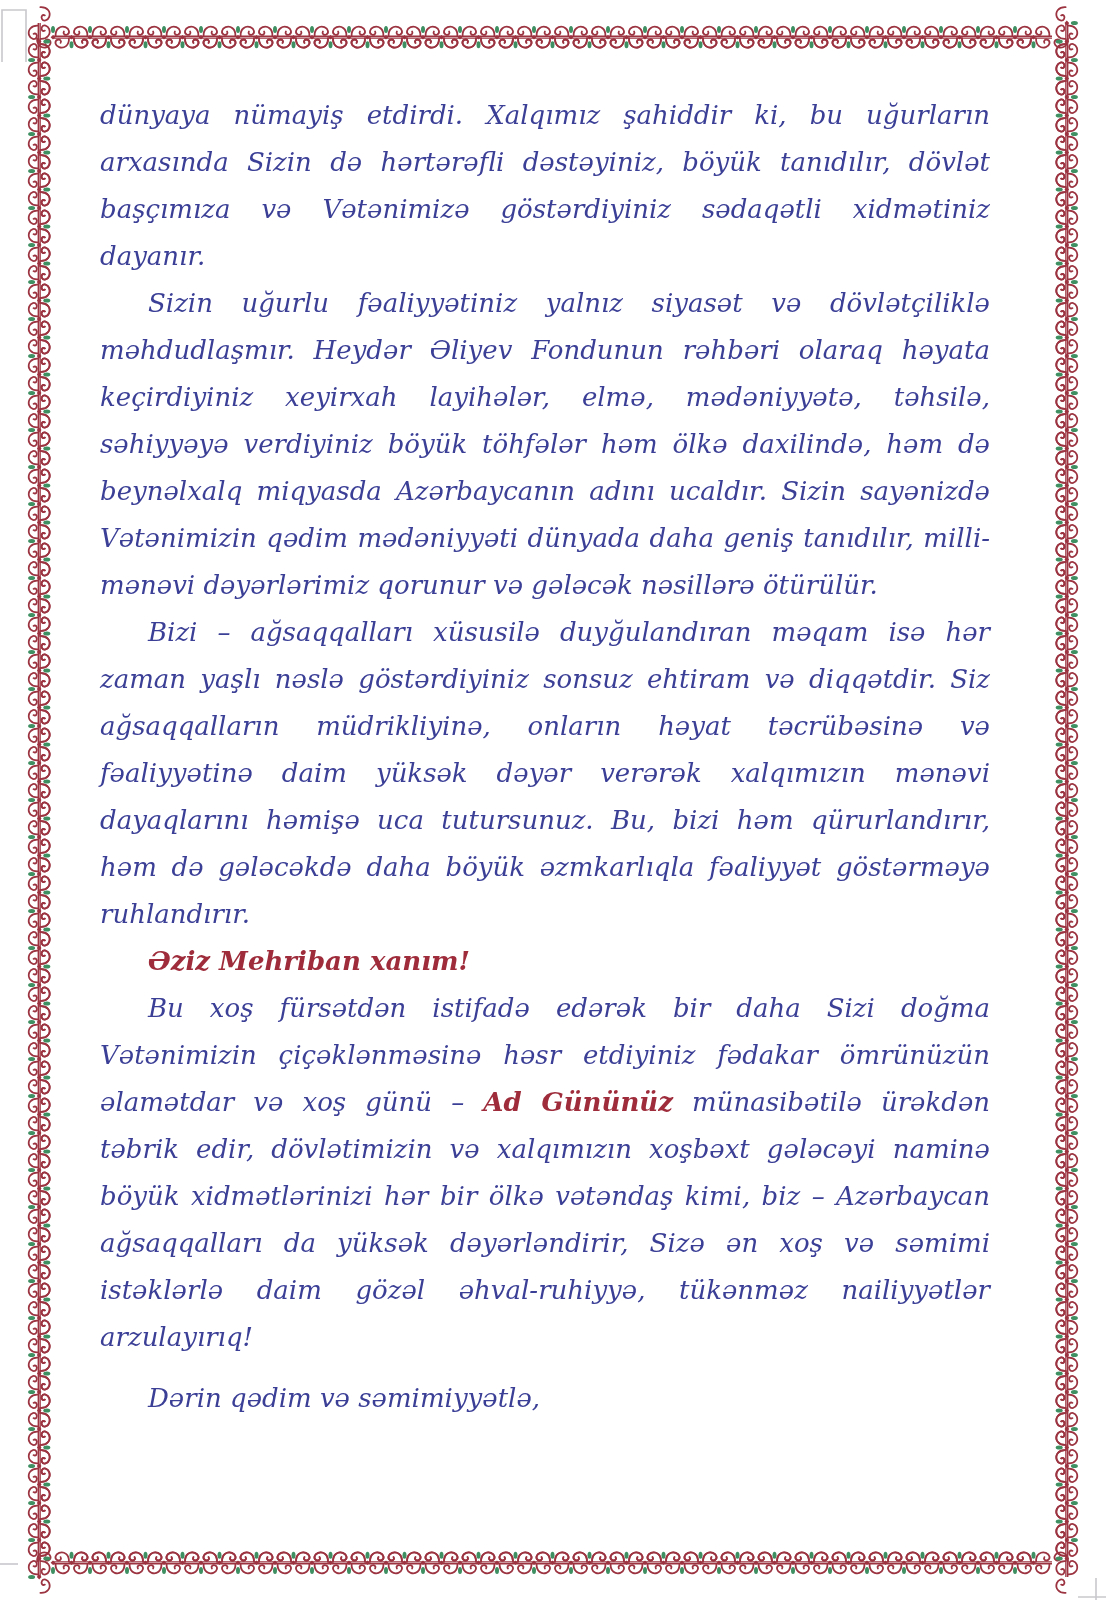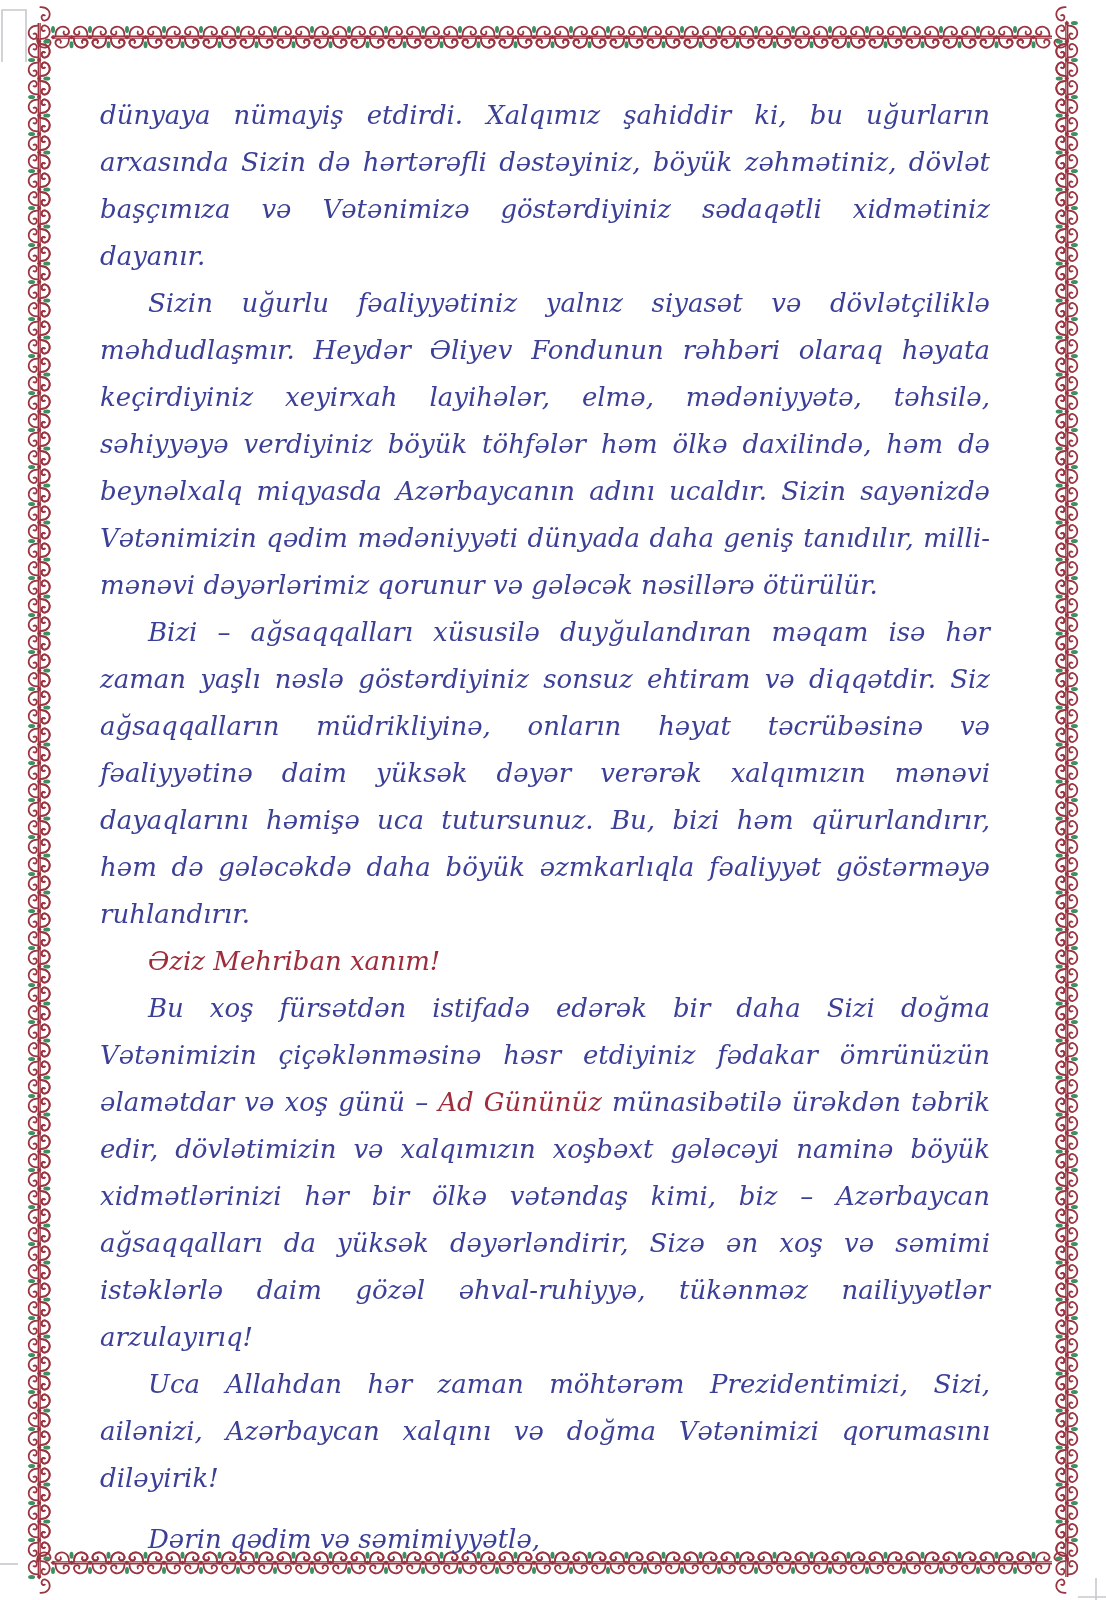--- a/index.html
+++ b/index.html
@@ -15,21 +15,21 @@
     position:absolute;
     left:100px;top:92px;width:890px;
     color:var(--blue,#3b3f96);
     font-style:italic;
     font-size:26px;
     line-height:47px;
   }
   p.body{margin:0;text-align:justify;}
   p.body.indent{text-indent:48px;}
   p.salutation{margin:0;text-indent:48px;}
-  .accent{color:var(--accent,#9e2c3b);font-weight:normal;margin-top:8px;}
+  .accent{color:var(--accent,#9e2c3b);font-weight:bold;margin-top:8px;}
   .closing{margin:14px 0 0 0;padding-left:48px;}
 </style>
 </head>
 <body>
 
 <div class="page">
 
   <svg class="border-svg" width="1106" height="1600" viewBox="0 0 1106 1600" aria-hidden="true">
     <defs>
       <g id="orn-pair" fill="none" stroke-width="1.8" stroke-linecap="round" stroke="#9b3440">
@@ -197,24 +197,23 @@
       </g>
     <g id="scan-artifacts" fill="none" stroke-width="1.6" stroke="#c9c9cd">
       <path d="M2,62 L2,10 L26,10 L26,62"></path>
       <path d="M0,1564 L18,1564"></path>
       <path d="M1078,1597 L1106,1597 M1096,1578 L1096,1600"></path>
     </g>
   </svg>
 
   <div class="content">
     <div id="paragraphs">
-        <p class="body"><span>dünyaya nümayiş etdirdi. Xalqımız şahiddir ki, bu uğurların arxasında Sizin də hərtərəfli dəstəyiniz, böyük zəhmətiniz, dövlət başçımıza və Vətənimizə göstərdiyiniz sədaqətli xidmətiniz dayanır.</span></p>
+        <p class="body"><span>dünyaya nümayiş etdirdi. Xalqımız şahiddir ki, bu uğurların arxasında Sizin də hərtərəfli dəstəyiniz, böyük tanıdılır, dövlət başçımıza və Vətənimizə göstərdiyiniz sədaqətli xidmətiniz dayanır.</span></p>
         <p class="body indent"><span>Sizin uğurlu fəaliyyətiniz yalnız siyasət və dövlətçiliklə məhdudlaşmır. Heydər Əliyev Fondunun rəhbəri olaraq həyata keçirdiyiniz xeyirxah layihələr, elmə, mədəniyyətə, təhsilə, səhiyyəyə verdiyiniz böyük töhfələr həm ölkə daxilində, həm də beynəlxalq miqyasda Azərbaycanın adını ucaldır. Sizin sayənizdə Vətənimizin qədim mədəniyyəti dünyada daha geniş tanıdılır, milli-mənəvi dəyərlərimiz qorunur və gələcək nəsillərə ötürülür.</span></p>
         <p class="body indent"><span>Bizi – ağsaqqalları xüsusilə duyğulandıran məqam isə hər zaman yaşlı nəslə göstərdiyiniz sonsuz ehtiram və diqqətdir. Siz ağsaqqalların müdrikliyinə, onların həyat təcrübəsinə və fəaliyyətinə daim yüksək dəyər verərək xalqımızın mənəvi dayaqlarını həmişə uca tutursunuz. Bu, bizi həm qürurlandırır, həm də gələcəkdə daha böyük əzmkarlıqla fəaliyyət göstərməyə ruhlandırır.</span></p>
         <p class="salutation"><span class="accent">Əziz Mehriban xanım!</span></p>
         <p class="body indent"><span>Bu xoş fürsətdən istifadə edərək bir daha Sizi doğma Vətənimizin çiçəklənməsinə həsr etdiyiniz fədakar ömrünüzün əlamətdar və xoş günü – </span><span class="accent">Ad Gününüz</span><span> münasibətilə ürəkdən təbrik edir, dövlətimizin və xalqımızın xoşbəxt gələcəyi naminə böyük xidmətlərinizi hər bir ölkə  vətəndaş kimi, biz – Azərbaycan ağsaqqalları da yüksək dəyərləndirir, Sizə ən xoş və səmimi istəklərlə daim gözəl əhval-ruhiyyə, tükənməz nailiyyətlər arzulayırıq!</span></p>
-        <p class="body indent"><span>Uca Allahdan hər zaman möhtərəm Prezidentimizi, Sizi, ailənizi, Azərbaycan xalqını və doğma Vətənimizi qorumasını diləyirik!</span></p>
       </div>
 
     <p class="closing">Dərin qədim və səmimiyyətlə,</p>
 
   </div>
 </div>
 
 </body></html>

